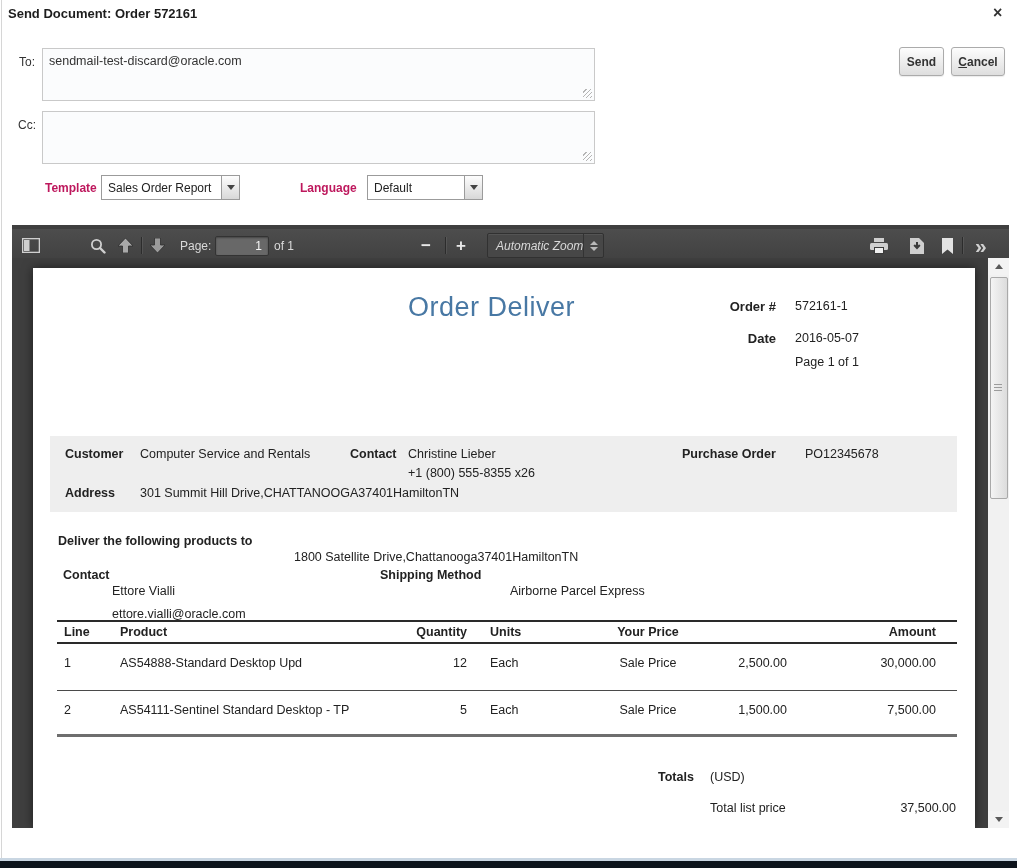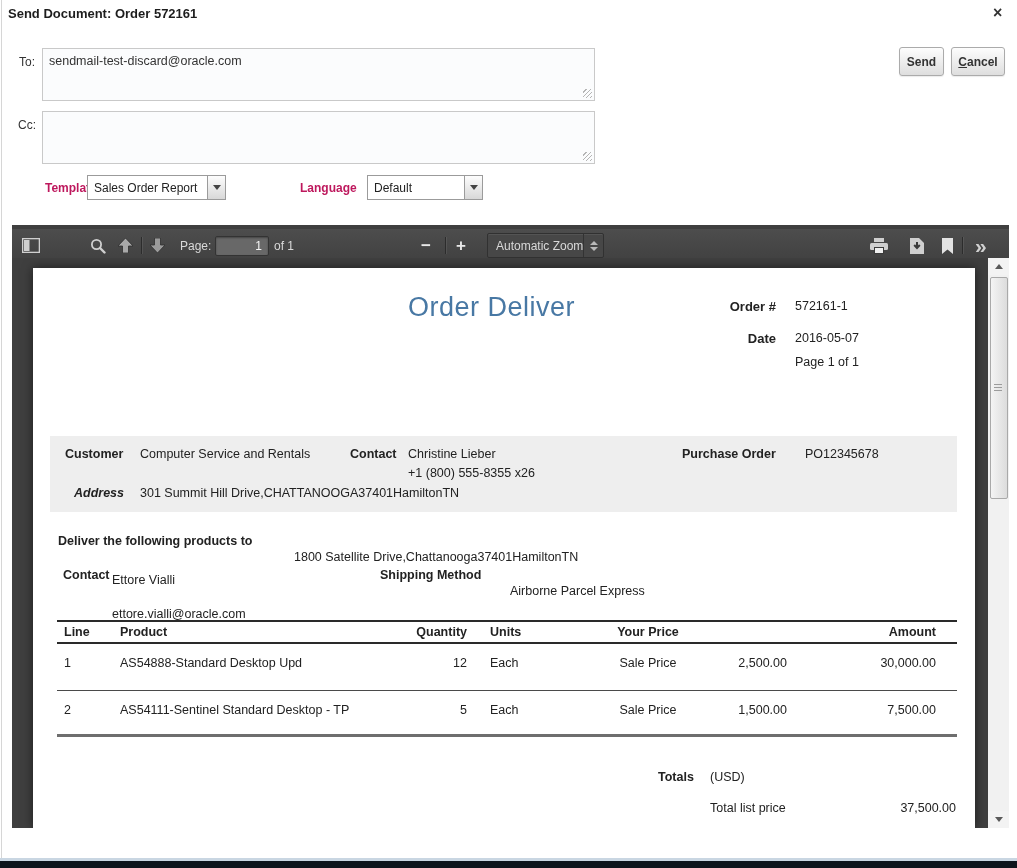--- a/index.html
+++ b/index.html
@@ -37,21 +37,21 @@
     background:linear-gradient(#4d4d4d,#3c3c3c);border-bottom:1px solid #2b2b2b;box-sizing:border-box;}
   .tb{position:absolute;top:0;height:33px;display:flex;align-items:center;color:#d9d9d9;}
   .tb-sep{position:absolute;top:8px;width:1px;height:17px;background:#2c2c2c;box-shadow:1px 0 0 rgba(255,255,255,.08);}
   .tb-txt{font-size:12px;color:#d9d9d9;}
   .page-input{width:44px;height:18px;background:#686868;border:1px solid #333;border-radius:2px;
     color:#f5f5f5;font-size:12px;text-align:right;padding:0 6px 0 2px;outline:none;
     box-shadow:inset 0 1px 2px rgba(0,0,0,.35);font-family:"Liberation Sans",sans-serif;}
   .zoom-btn{font-size:17px;font-weight:bold;color:#e8e8e8;cursor:pointer;}
   .zoom-select{width:115px;height:23px;background:#474747;border:1px solid #313131;border-radius:2px;
     display:flex;align-items:center;cursor:pointer;box-shadow:inset 0 1px 0 rgba(255,255,255,.07);}
-  .zoom-select .zs-text{flex:1;font-size:12px;color:#d9d9d9;padding-left:8px;white-space:nowrap;}
+  .zoom-select .zs-text{flex:1;font-size:12px;color:#d9d9d9;padding-left:8px;white-space:nowrap;font-style:italic;}
   .zs-arrows{width:22px;height:100%;border-left:1px solid #333;display:flex;flex-direction:column;
     align-items:center;justify-content:center;gap:2px;}
   .zs-arrows .up{width:0;height:0;border-left:4px solid transparent;border-right:4px solid transparent;border-bottom:4px solid #b9b9b9;}
   .zs-arrows .dn{width:0;height:0;border-left:4px solid transparent;border-right:4px solid transparent;border-top:4px solid #b9b9b9;}
   .dbl-chev{font-size:21px;color:#d0d0d0;font-weight:bold;line-height:33px;}
 
   .content{position:absolute;left:0;top:33px;width:100%;height:570px;background:#3f3f3f;overflow:hidden;}
   .pdf-page{position:absolute;left:21px;top:10px;width:942px;height:560px;background:#fff;
     box-shadow:0 0 10px rgba(0,0,0,.55);color:#222;font-size:12.5px;}
 
@@ -109,21 +109,21 @@
     <div class="grip"></div>
   </div>
 
   <div class="abs fld-label" style="left:18px;top:118px;">Cc:</div>
   <div class="abs ta-wrap" style="left:42px;top:111px;width:551px;height:51px;">
     <textarea style=""></textarea>
     <div class="grip"></div>
   </div>
 
   <div class="abs sel-label" style="left:45px;top:181px;">Template</div>
-  <div class="abs fake-select" style="left:87px;top:175px;width:137px;">
+  <div class="abs fake-select" style="left:101px;top:175px;width:137px;">
     <span class="sel-text">Sales Order Report</span>
     <span class="sel-btn">
         <i class="tri-down"></i>
       </span>
   </div>
   <div class="abs sel-label" style="left:300px;top:181px;">Language</div>
   <div class="abs fake-select" style="left:367px;top:175px;width:114px;">
     <span class="sel-text">Default</span>
     <span class="sel-btn">
         <i class="tri-down"></i>
@@ -215,29 +215,29 @@
         <div class="meta-val" style="top:87px;text-align:center;">Page 1 of 1</div>
 
         <div class="band">
           <div class="b-lbl" style="left:15px;top:11px;">Customer</div>
           <div class="b-val" style="left:90px;top:11px;">Computer Service and Rentals</div>
           <div class="b-lbl" style="left:300px;top:11px;">Contact</div>
           <div class="b-val" style="left:358px;top:11px;">Christine Lieber</div>
           <div class="b-val" style="left:358px;top:30px;">+1 (800) 555-8355 x26</div>
           <div class="b-lbl" style="left:632px;top:11px;">Purchase Order</div>
           <div class="b-val" style="left:755px;top:11px;">PO12345678</div>
-          <div class="b-lbl" style="left:24px;top:50px;font-style:italic;">Address</div>
+          <div class="b-lbl" style="left:15px;top:50px;">Address</div>
           <div class="b-val" style="left:90px;top:50px;">301 Summit Hill Drive,CHATTANOOGA37401HamiltonTN</div>
         </div>
 
         <div class="doc-lbl" style="left:25px;top:266px;">Deliver the following products to</div>
         <div class="doc-val" style="left:261px;top:266px;">1800 Satellite Drive,Chattanooga37401HamiltonTN</div>
 
         <div class="doc-lbl" style="left:30px;top:300px;">Contact</div>
-        <div class="doc-val" style="left:79px;top:289px;">Ettore Vialli</div>
+        <div class="doc-val" style="left:79px;top:300px;">Ettore Vialli</div>
         <div class="doc-lbl" style="left:347px;top:300px;">Shipping Method</div>
         <div class="doc-val" style="left:477px;top:300px;">Airborne Parcel Express</div>
         <div class="doc-val" style="left:79px;top:323px;">ettore.vialli@oracle.com</div>
 
         <div class="otable">
           <div class="ohead">
             <span class="c-line">Line</span>
             <span class="c-prod">Product</span>
             <span class="c-qty">Quantity</span>
             <span class="c-units">Units</span>

